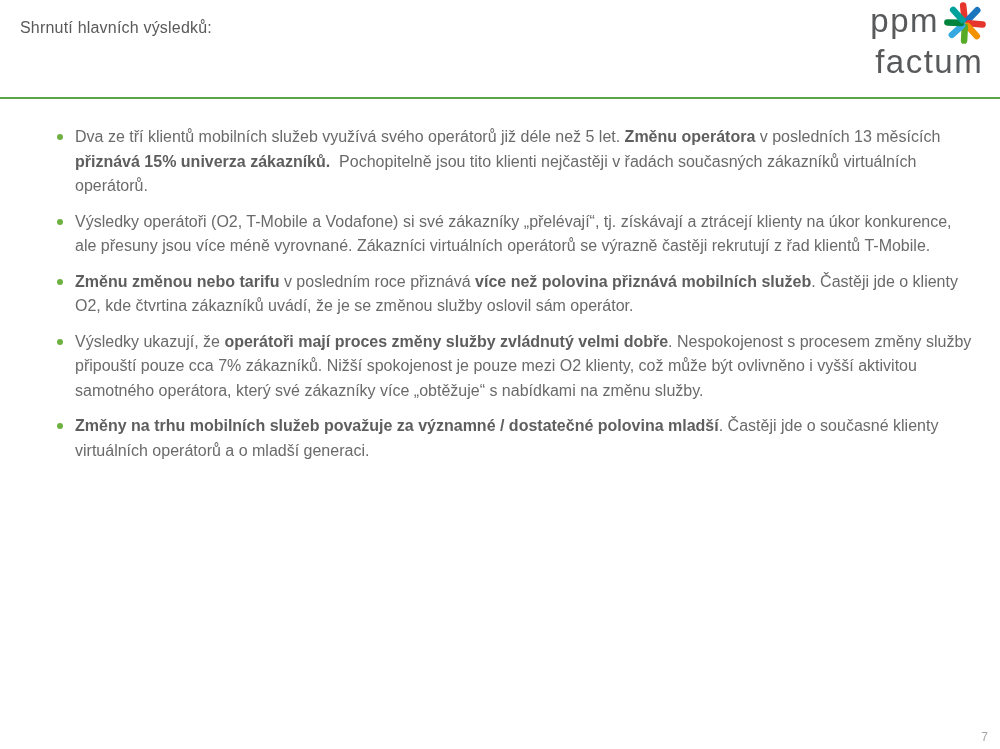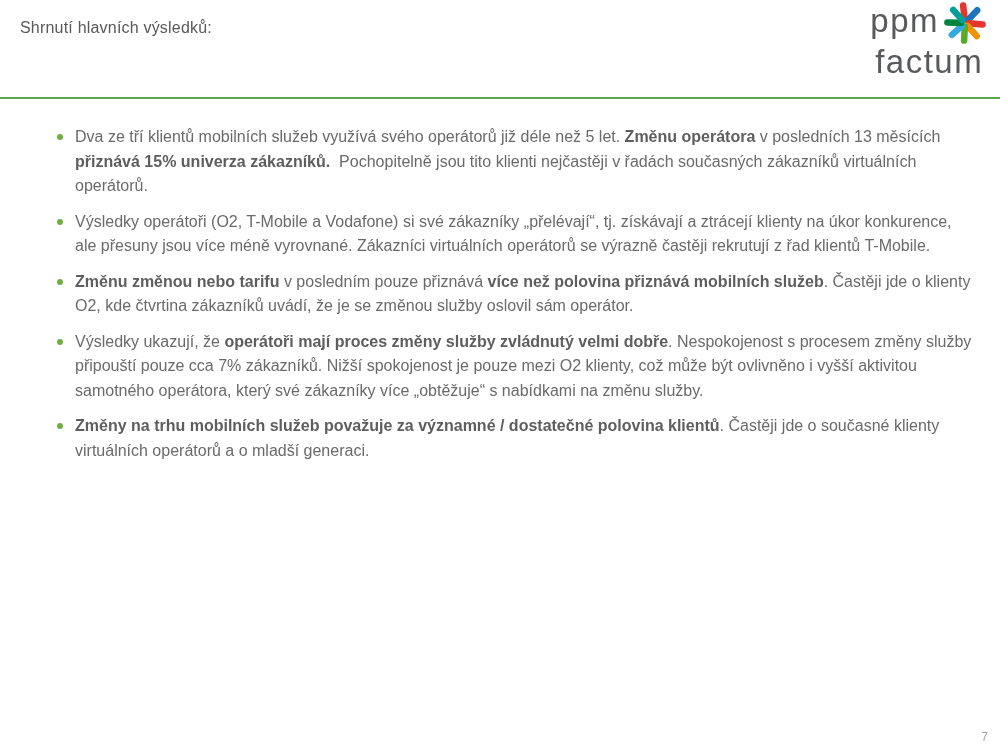--- a/index.html
+++ b/index.html
@@ -57,20 +57,20 @@
         </svg>
     </div>
     <div class="logo-factum">factum</div>
   </div>
 
   <div class="divider"></div>
 
   <ul class="bullets">
       <li><span class="marker" style="background: rgb(111, 176, 66);"></span><span>Dva ze tří klientů mobilních služeb využívá svého operátorů již déle než 5 let. </span><span class="b">Změnu operátora</span><span> v posledních 13 měsících </span><span class="b">přiznává 15% univerza zákazníků.</span><span> &nbsp;Pochopitelně jsou tito klienti nejčastěji v řadách současných zákazníků virtuálních operátorů.</span></li>
       <li><span class="marker" style="background: rgb(111, 176, 66);"></span><span>Výsledky operátoři (O2, T-Mobile a Vodafone) si své zákazníky „přelévají“, tj. získávají a ztrácejí klienty na úkor konkurence, ale přesuny jsou více méně vyrovnané. Zákazníci virtuálních operátorů se výrazně častěji rekrutují z řad klientů T-Mobile.</span></li>
-      <li><span class="marker" style="background: rgb(111, 176, 66);"></span><span class="b">Změnu změnou nebo tarifu</span><span> v posledním pouze přiznává </span><span class="b">více než polovina přiznává mobilních služeb</span><span>. Častěji jde o klienty O2, kde čtvrtina zákazníků uvádí, že je se změnou služby oslovil sám operátor.</span></li>
+      <li><span class="marker" style="background: rgb(111, 176, 66);"></span><span class="b">Změnu změnou nebo tarifu</span><span> v posledním roce přiznává </span><span class="b">více než polovina přiznává mobilních služeb</span><span>. Častěji jde o klienty O2, kde čtvrtina zákazníků uvádí, že je se změnou služby oslovil sám operátor.</span></li>
       <li><span class="marker" style="background: rgb(111, 176, 66);"></span><span>Výsledky ukazují, že </span><span class="b">operátoři mají proces změny služby zvládnutý velmi dobře</span><span>. Nespokojenost s procesem změny služby připouští pouze cca 7% zákazníků. Nižší spokojenost je pouze mezi O2 klienty, což může být ovlivněno i vyšší aktivitou samotného operátora, který své zákazníky více „obtěžuje“ s nabídkami na změnu služby.</span></li>
-      <li><span class="marker" style="background: rgb(111, 176, 66);"></span><span class="b">Změny na trhu mobilních služeb považuje za významné / dostatečné polovina klientů</span><span>. Častěji jde o současné klienty virtuálních operátorů a o mladší generaci.</span></li>
+      <li><span class="marker" style="background: rgb(111, 176, 66);"></span><span class="b">Změny na trhu mobilních služeb považuje za významné / dostatečné polovina mladší</span><span>. Častěji jde o současné klienty virtuálních operátorů a o mladší generaci.</span></li>
     </ul>
 
   <div class="page-number">7</div>
 
 </div>
 
 </body></html>

